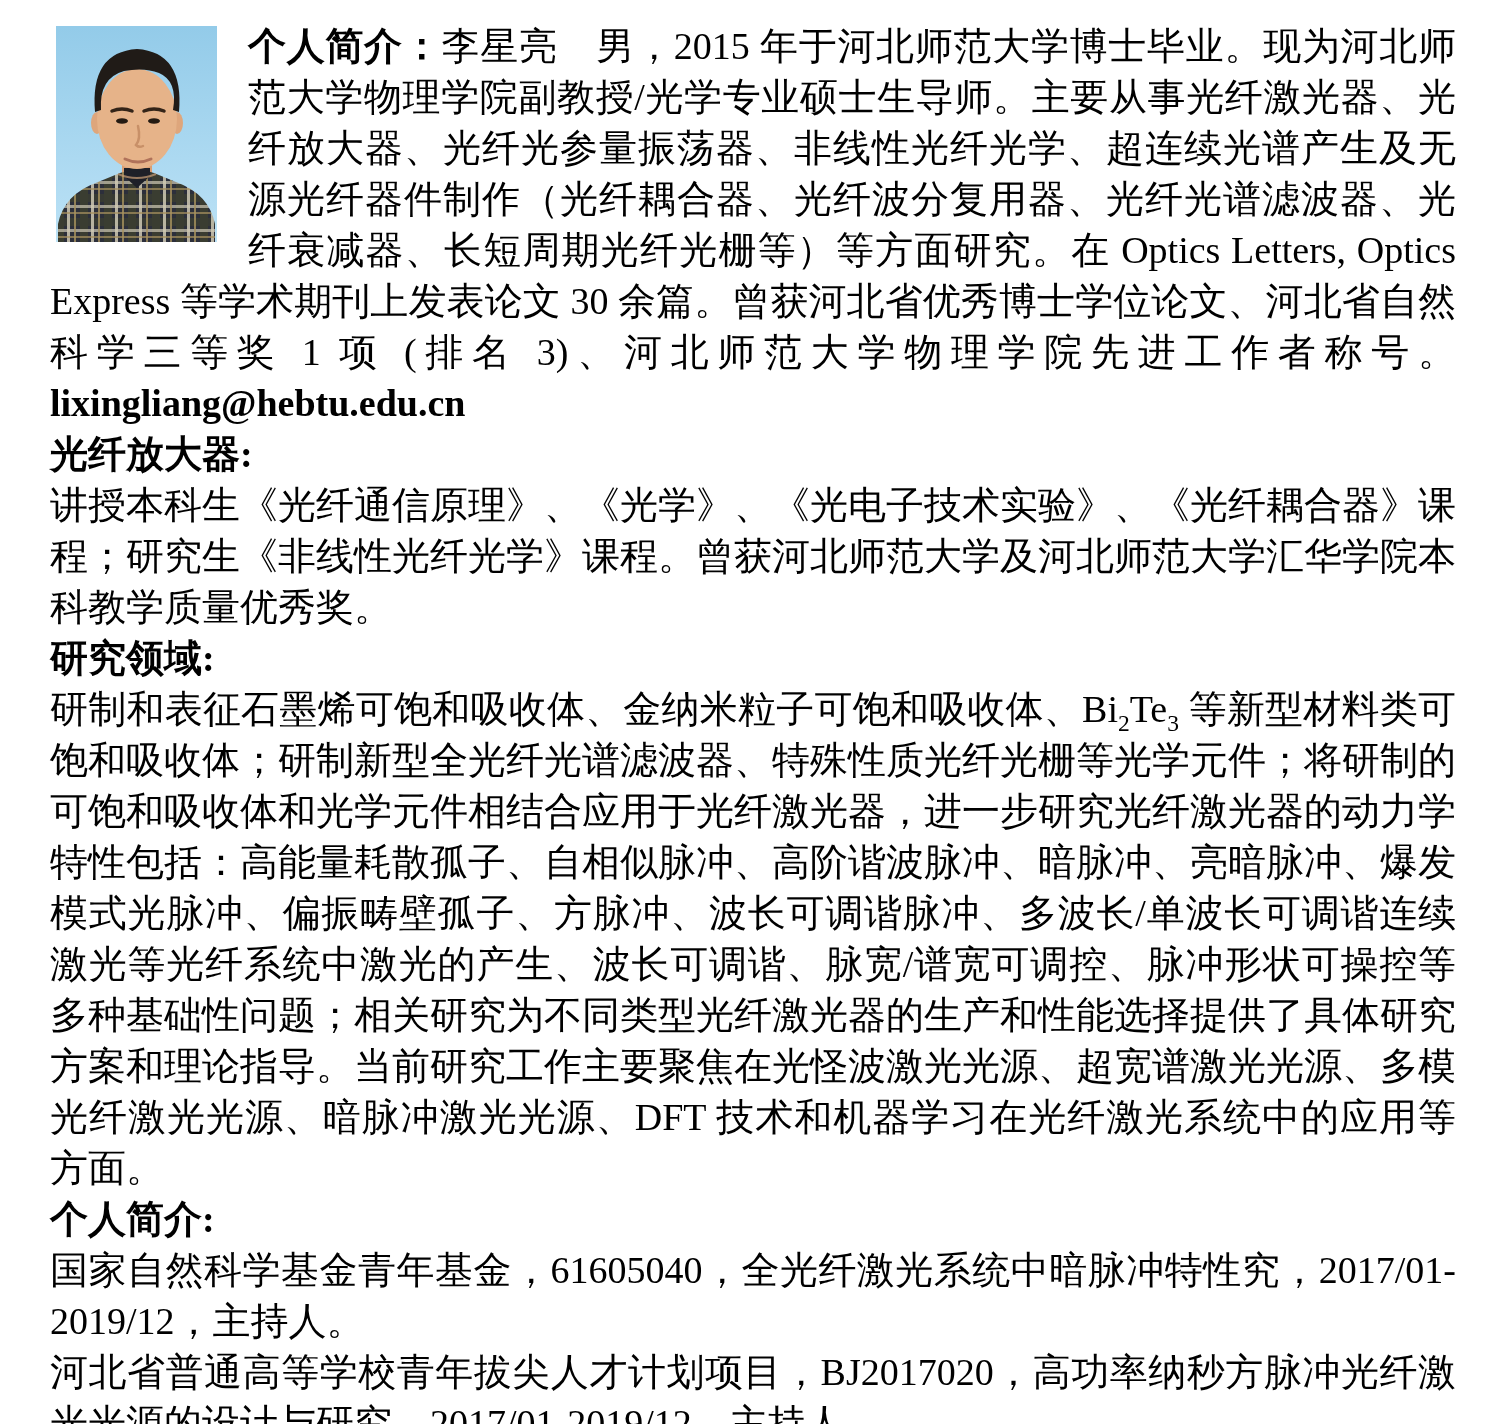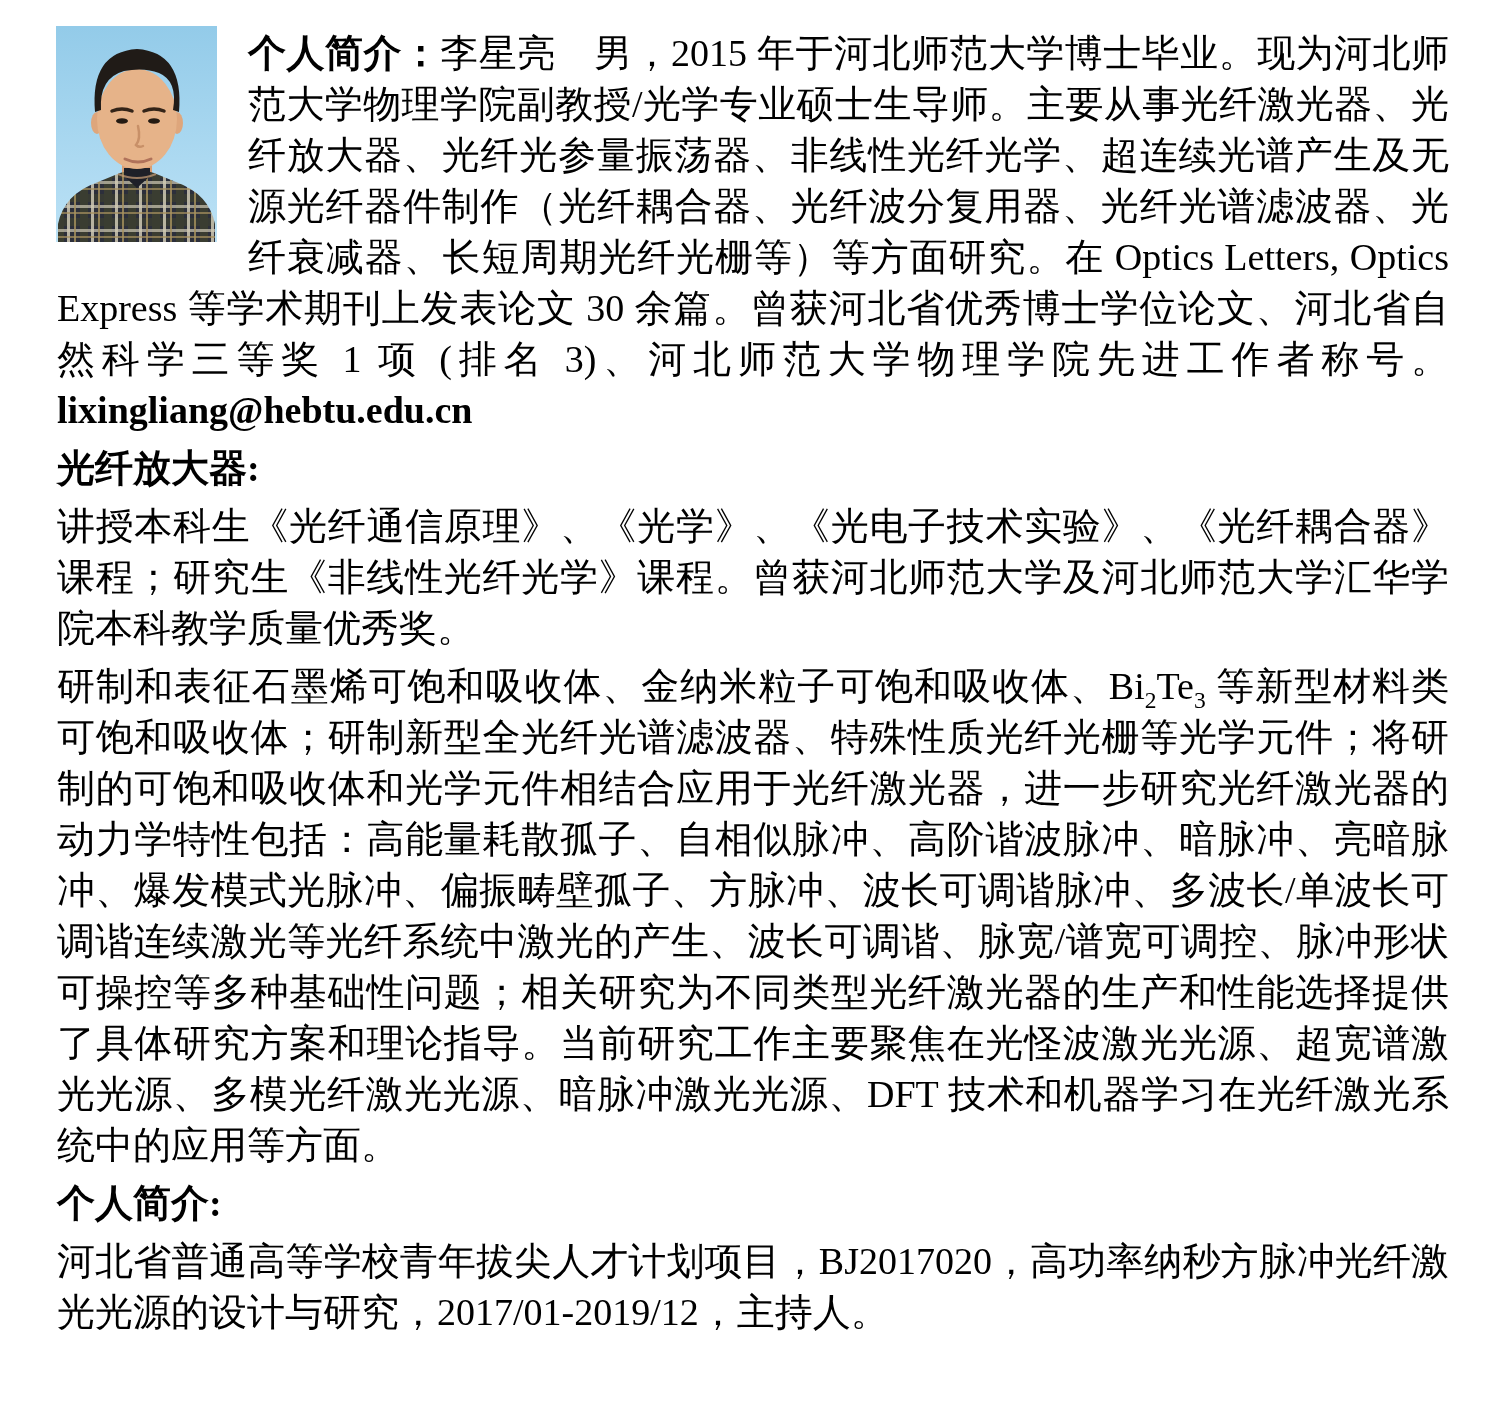--- a/index.html
+++ b/index.html
@@ -9,21 +9,21 @@
     color: #000000;
     font-family: "Liberation Serif", "DejaVu Serif", serif;
     font-size: 38px; line-height: 51px;
   }
   .doc {
     box-sizing: border-box;
     width: 1500px;
     padding: 21px 44px 0 50px;
     text-align: justify;
   }
-  p { margin: 7px; padding: 0; }
+  p { margin: 0; padding: 0; }
   .heading, .bold { font-weight: bold; }
   .photo {
     float: left;
     width: 161px; height: 216px;
     margin: 5px 31px 9px 6px;
   }
   .photo svg { display: block; width: 100%; height: 100%; }
   sub { font-size: 0.62em; line-height: 0; }
 </style>
 </head>
@@ -75,18 +75,20 @@
 
       <path d="M62,148 Q81,156 100,148" stroke="#caa078" stroke-width="2" fill="none" opacity="0.7"></path>
     </svg>
   </div>
 
   <p class="para"><span class="bold">个人简介：</span><span>李星亮　男，2015 年于河北师范大学博士毕业。现为河北师范大学物理学院副教授/光学专业硕士生导师。主要从事光纤激光器、光纤放大器、光纤光参量振荡器、非线性光纤光学、超连续光谱产生及无源光纤器件制作（光纤耦合器、光纤波分复用器、光纤光谱滤波器、光纤衰减器、长短周期光纤光栅等）等方面研究。在 Optics Letters, Optics Express 等学术期刊上发表论文 30 余篇。曾获河北省优秀博士学位论文、河北省自然科学三等奖 1 项 (排名 3)、河北师范大学物理学院先进工作者称号。</span><span class="bold">lixingliang@hebtu.edu.cn</span></p>
 
   <p class="heading">光纤放大器:</p>
   <p class="para">讲授本科生《光纤通信原理》、《光学》、《光电子技术实验》、《光纤耦合器》课程；研究生《非线性光纤光学》课程。曾获河北师范大学及河北师范大学汇华学院本科教学质量优秀奖。</p>
 
+  <p class="heading">研究领域:</p>
   <p class="para"><span>研制和表征石墨烯可饱和吸收体、金纳米粒子可饱和吸收体、Bi</span><sub>2</sub><span>Te</span><sub>3</sub><span> 等新型材料类可饱和吸收体；研制新型全光纤光谱滤波器、特殊性质光纤光栅等光学元件；将研制的可饱和吸收体和光学元件相结合应用于光纤激光器，进一步研究光纤激光器的动力学特性包括：高能量耗散孤子、自相似脉冲、高阶谐波脉冲、暗脉冲、亮暗脉冲、爆发模式光脉冲、偏振畴壁孤子、方脉冲、波长可调谐脉冲、多波长/单波长可调谐连续激光等光纤系统中激光的产生、波长可调谐、脉宽/谱宽可调控、脉冲形状可操控等多种基础性问题；相关研究为不同类型光纤激光器的生产和性能选择提供了具体研究方案和理论指导。当前研究工作主要聚焦在光怪波激光光源、超宽谱激光光源、多模光纤激光光源、暗脉冲激光光源、DFT 技术和机器学习在光纤激光系统中的应用等方面。</span></p>
 
   <p class="heading">个人简介:</p>
+  <p class="para">国家自然科学基金青年基金，61605040，全光纤激光系统中暗脉冲特性究，2017/01-2019/12，主持人。</p>
   <p class="para">河北省普通高等学校青年拔尖人才计划项目，BJ2017020，高功率纳秒方脉冲光纤激光光源的设计与研究，2017/01-2019/12，主持人。</p>
 
 </div>
 
 </body></html>

